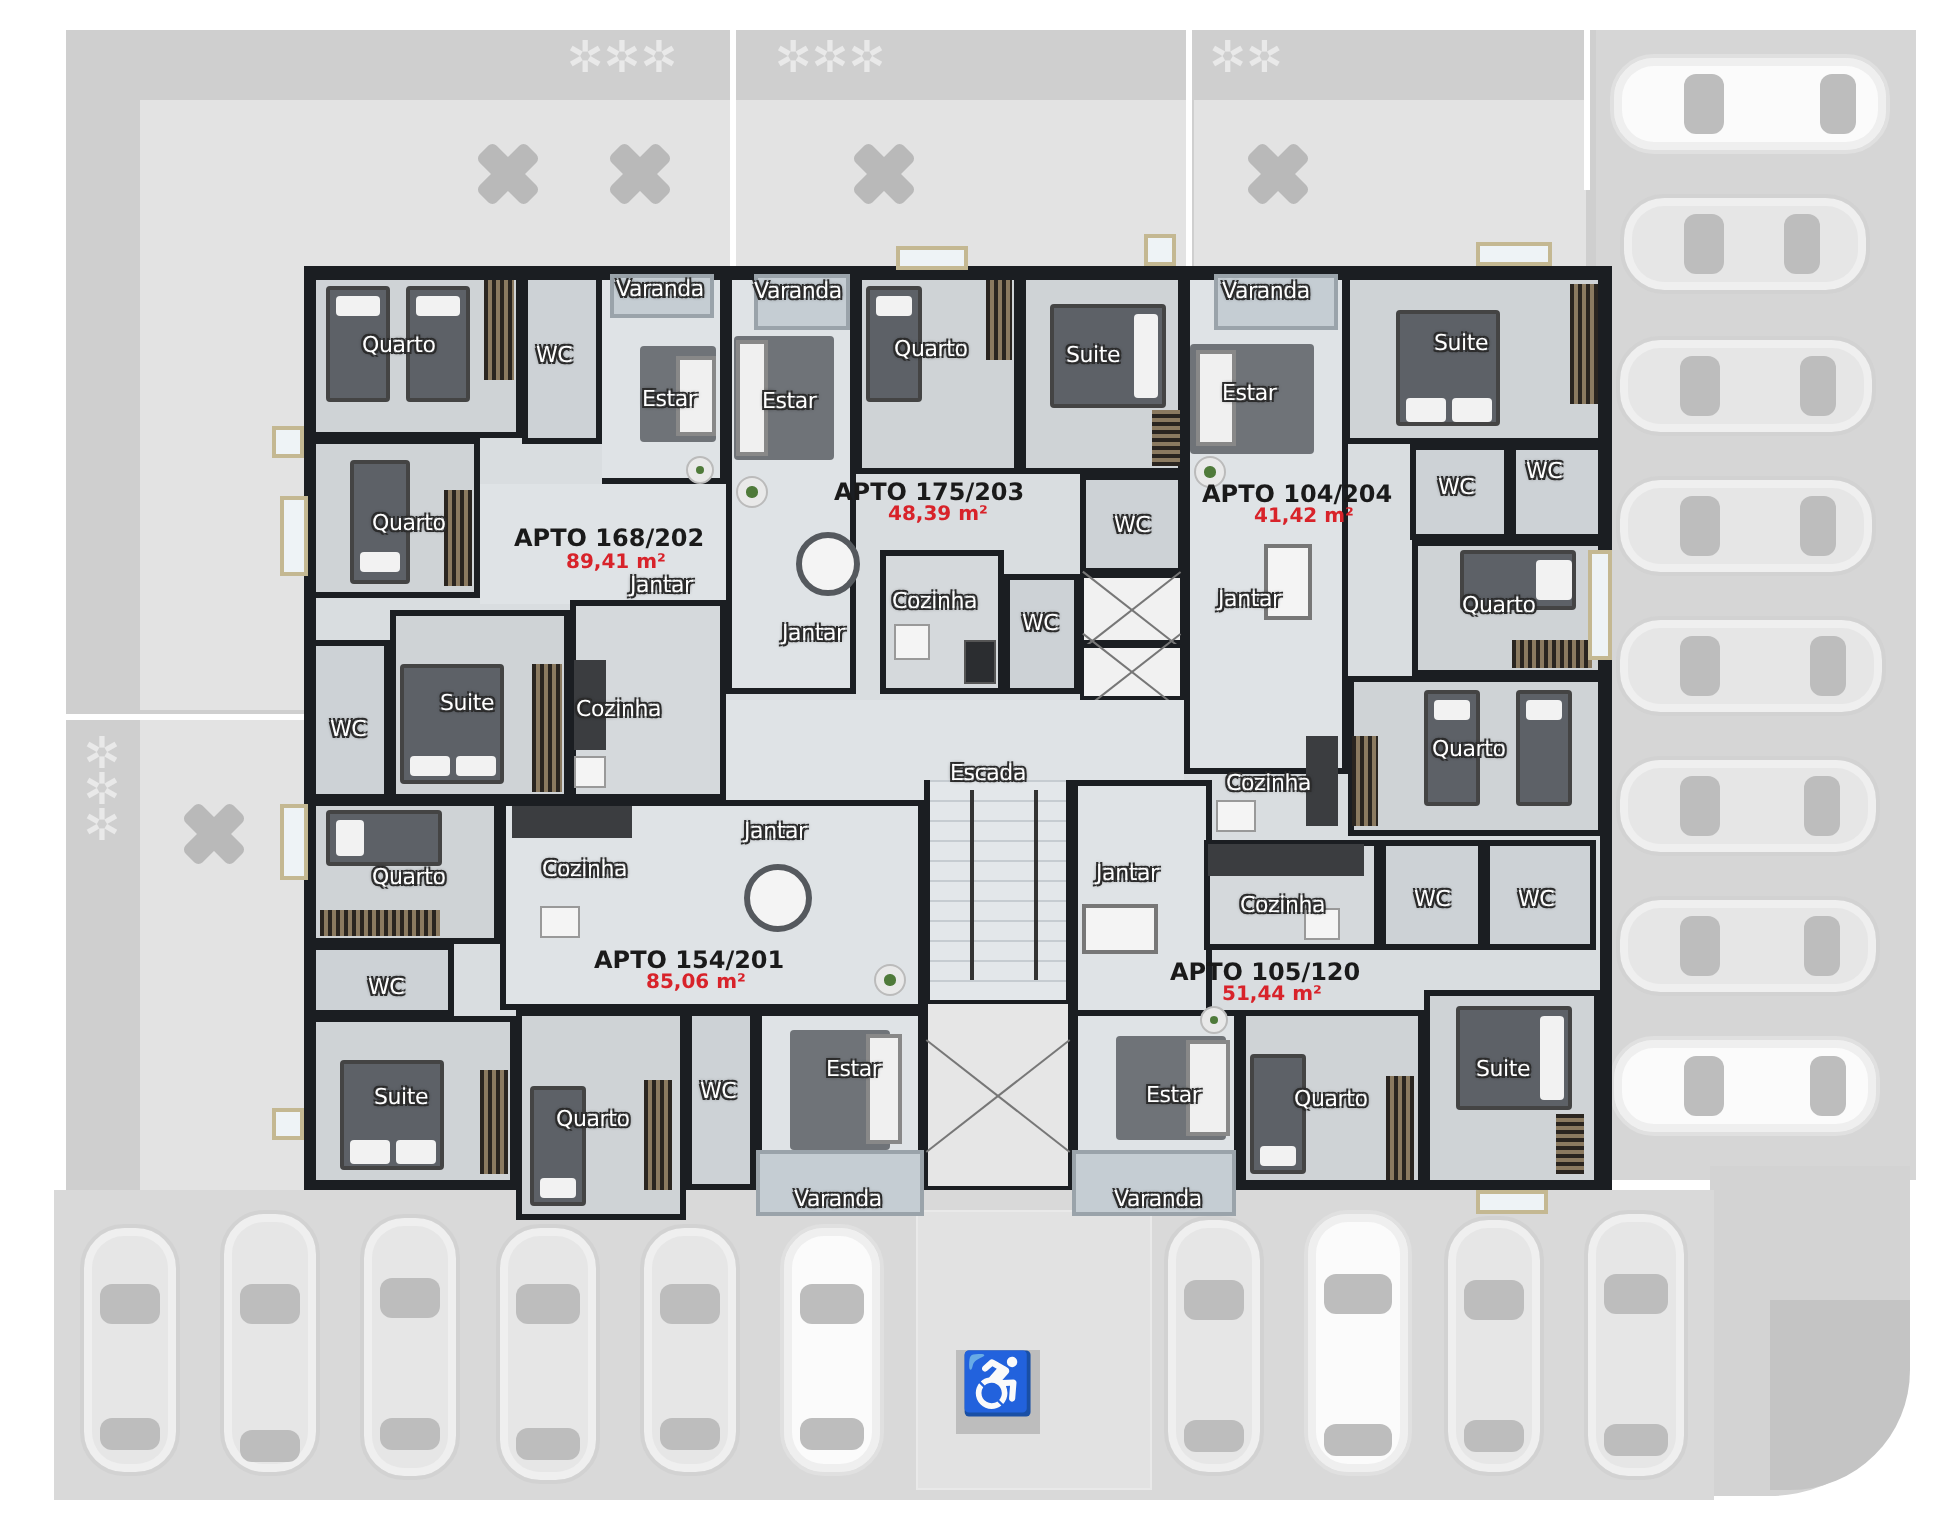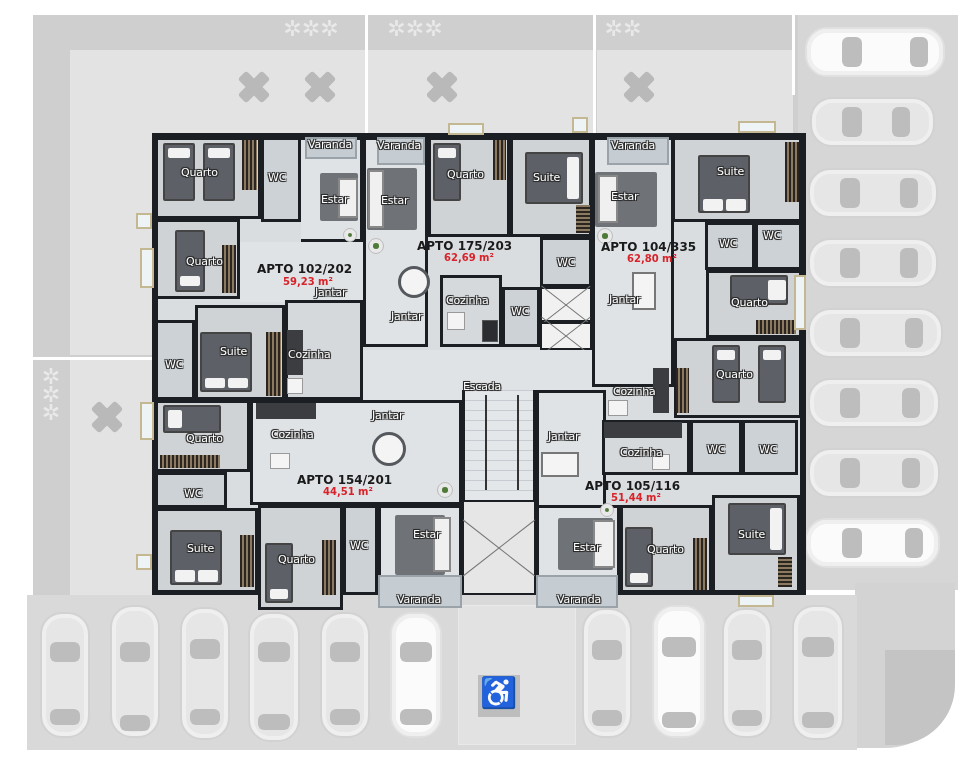--- a/index.html
+++ b/index.html
@@ -312,62 +312,62 @@
 
 <div class="lbl" style="left:181px;top:166px;">Quarto</div>
 <div class="lbl" style="left:268px;top:171px;">WC</div>
 <div class="lbl" style="left:308px;top:138px;">Varanda</div>
 <div class="lbl" style="left:321px;top:193px;">Estar</div>
 <div class="lbl" style="left:186px;top:255px;">Quarto</div>
 <div class="lbl" style="left:315px;top:286px;">Jantar</div>
 <div class="lbl" style="left:165px;top:358px;">WC</div>
 <div class="lbl" style="left:220px;top:345px;">Suite</div>
 <div class="lbl" style="left:288px;top:348px;">Cozinha</div>
-<div class="apto" style="left:257px;top:262px;">APTO 102/202</div>
-<div class="area" style="left:283px;top:276px;">59,23 m²</div>
+<div class="apto" style="left:257px;top:262px;">APTO 168/202</div>
+<div class="area" style="left:283px;top:276px;">89,41 m²</div>
 
 <div class="lbl" style="left:377px;top:139px;">Varanda</div>
 <div class="lbl" style="left:381px;top:194px;">Estar</div>
 <div class="lbl" style="left:447px;top:168px;">Quarto</div>
 <div class="lbl" style="left:533px;top:171px;">Suite</div>
 <div class="lbl" style="left:391px;top:310px;">Jantar</div>
 <div class="lbl" style="left:446px;top:294px;">Cozinha</div>
 <div class="lbl" style="left:557px;top:256px;">WC</div>
 <div class="lbl" style="left:511px;top:305px;">WC</div>
 <div class="apto" style="left:417px;top:239px;">APTO 175/203</div>
-<div class="area" style="left:444px;top:252px;">62,69 m²</div>
+<div class="area" style="left:444px;top:252px;">48,39 m²</div>
 
 <div class="lbl" style="left:611px;top:139px;">Varanda</div>
 <div class="lbl" style="left:611px;top:190px;">Estar</div>
 <div class="lbl" style="left:717px;top:165px;">Suite</div>
 <div class="lbl" style="left:719px;top:237px;">WC</div>
 <div class="lbl" style="left:763px;top:229px;">WC</div>
 <div class="lbl" style="left:609px;top:293px;">Jantar</div>
 <div class="lbl" style="left:731px;top:296px;">Quarto</div>
 <div class="lbl" style="left:716px;top:368px;">Quarto</div>
 <div class="lbl" style="left:613px;top:385px;">Cozinha</div>
-<div class="apto" style="left:601px;top:240px;">APTO 104/335</div>
-<div class="area" style="left:627px;top:253px;">62,80 m²</div>
-
-<div class="lbl" style="left:463px;top:380px;">Escada</div>
+<div class="apto" style="left:601px;top:240px;">APTO 104/204</div>
+<div class="area" style="left:627px;top:253px;">41,42 m²</div>
+
+<div class="lbl" style="left:475px;top:380px;">Escada</div>
 
 <div class="lbl" style="left:186px;top:432px;">Quarto</div>
 <div class="lbl" style="left:271px;top:428px;">Cozinha</div>
 <div class="lbl" style="left:372px;top:409px;">Jantar</div>
 <div class="lbl" style="left:184px;top:487px;">WC</div>
 <div class="lbl" style="left:187px;top:542px;">Suite</div>
 <div class="lbl" style="left:278px;top:553px;">Quarto</div>
 <div class="lbl" style="left:350px;top:539px;">WC</div>
 <div class="lbl" style="left:413px;top:528px;">Estar</div>
 <div class="lbl" style="left:397px;top:593px;">Varanda</div>
 <div class="apto" style="left:297px;top:473px;">APTO 154/201</div>
-<div class="area" style="left:323px;top:486px;">44,51 m²</div>
+<div class="area" style="left:323px;top:486px;">85,06 m²</div>
 
 <div class="lbl" style="left:548px;top:430px;">Jantar</div>
 <div class="lbl" style="left:620px;top:446px;">Cozinha</div>
 <div class="lbl" style="left:707px;top:443px;">WC</div>
 <div class="lbl" style="left:759px;top:443px;">WC</div>
 <div class="lbl" style="left:573px;top:541px;">Estar</div>
 <div class="lbl" style="left:647px;top:543px;">Quarto</div>
 <div class="lbl" style="left:738px;top:528px;">Suite</div>
 <div class="lbl" style="left:557px;top:593px;">Varanda</div>
-<div class="apto" style="left:585px;top:479px;">APTO 105/116</div>
+<div class="apto" style="left:585px;top:479px;">APTO 105/120</div>
 <div class="area" style="left:611px;top:492px;">51,44 m²</div>
 
 </body></html>

